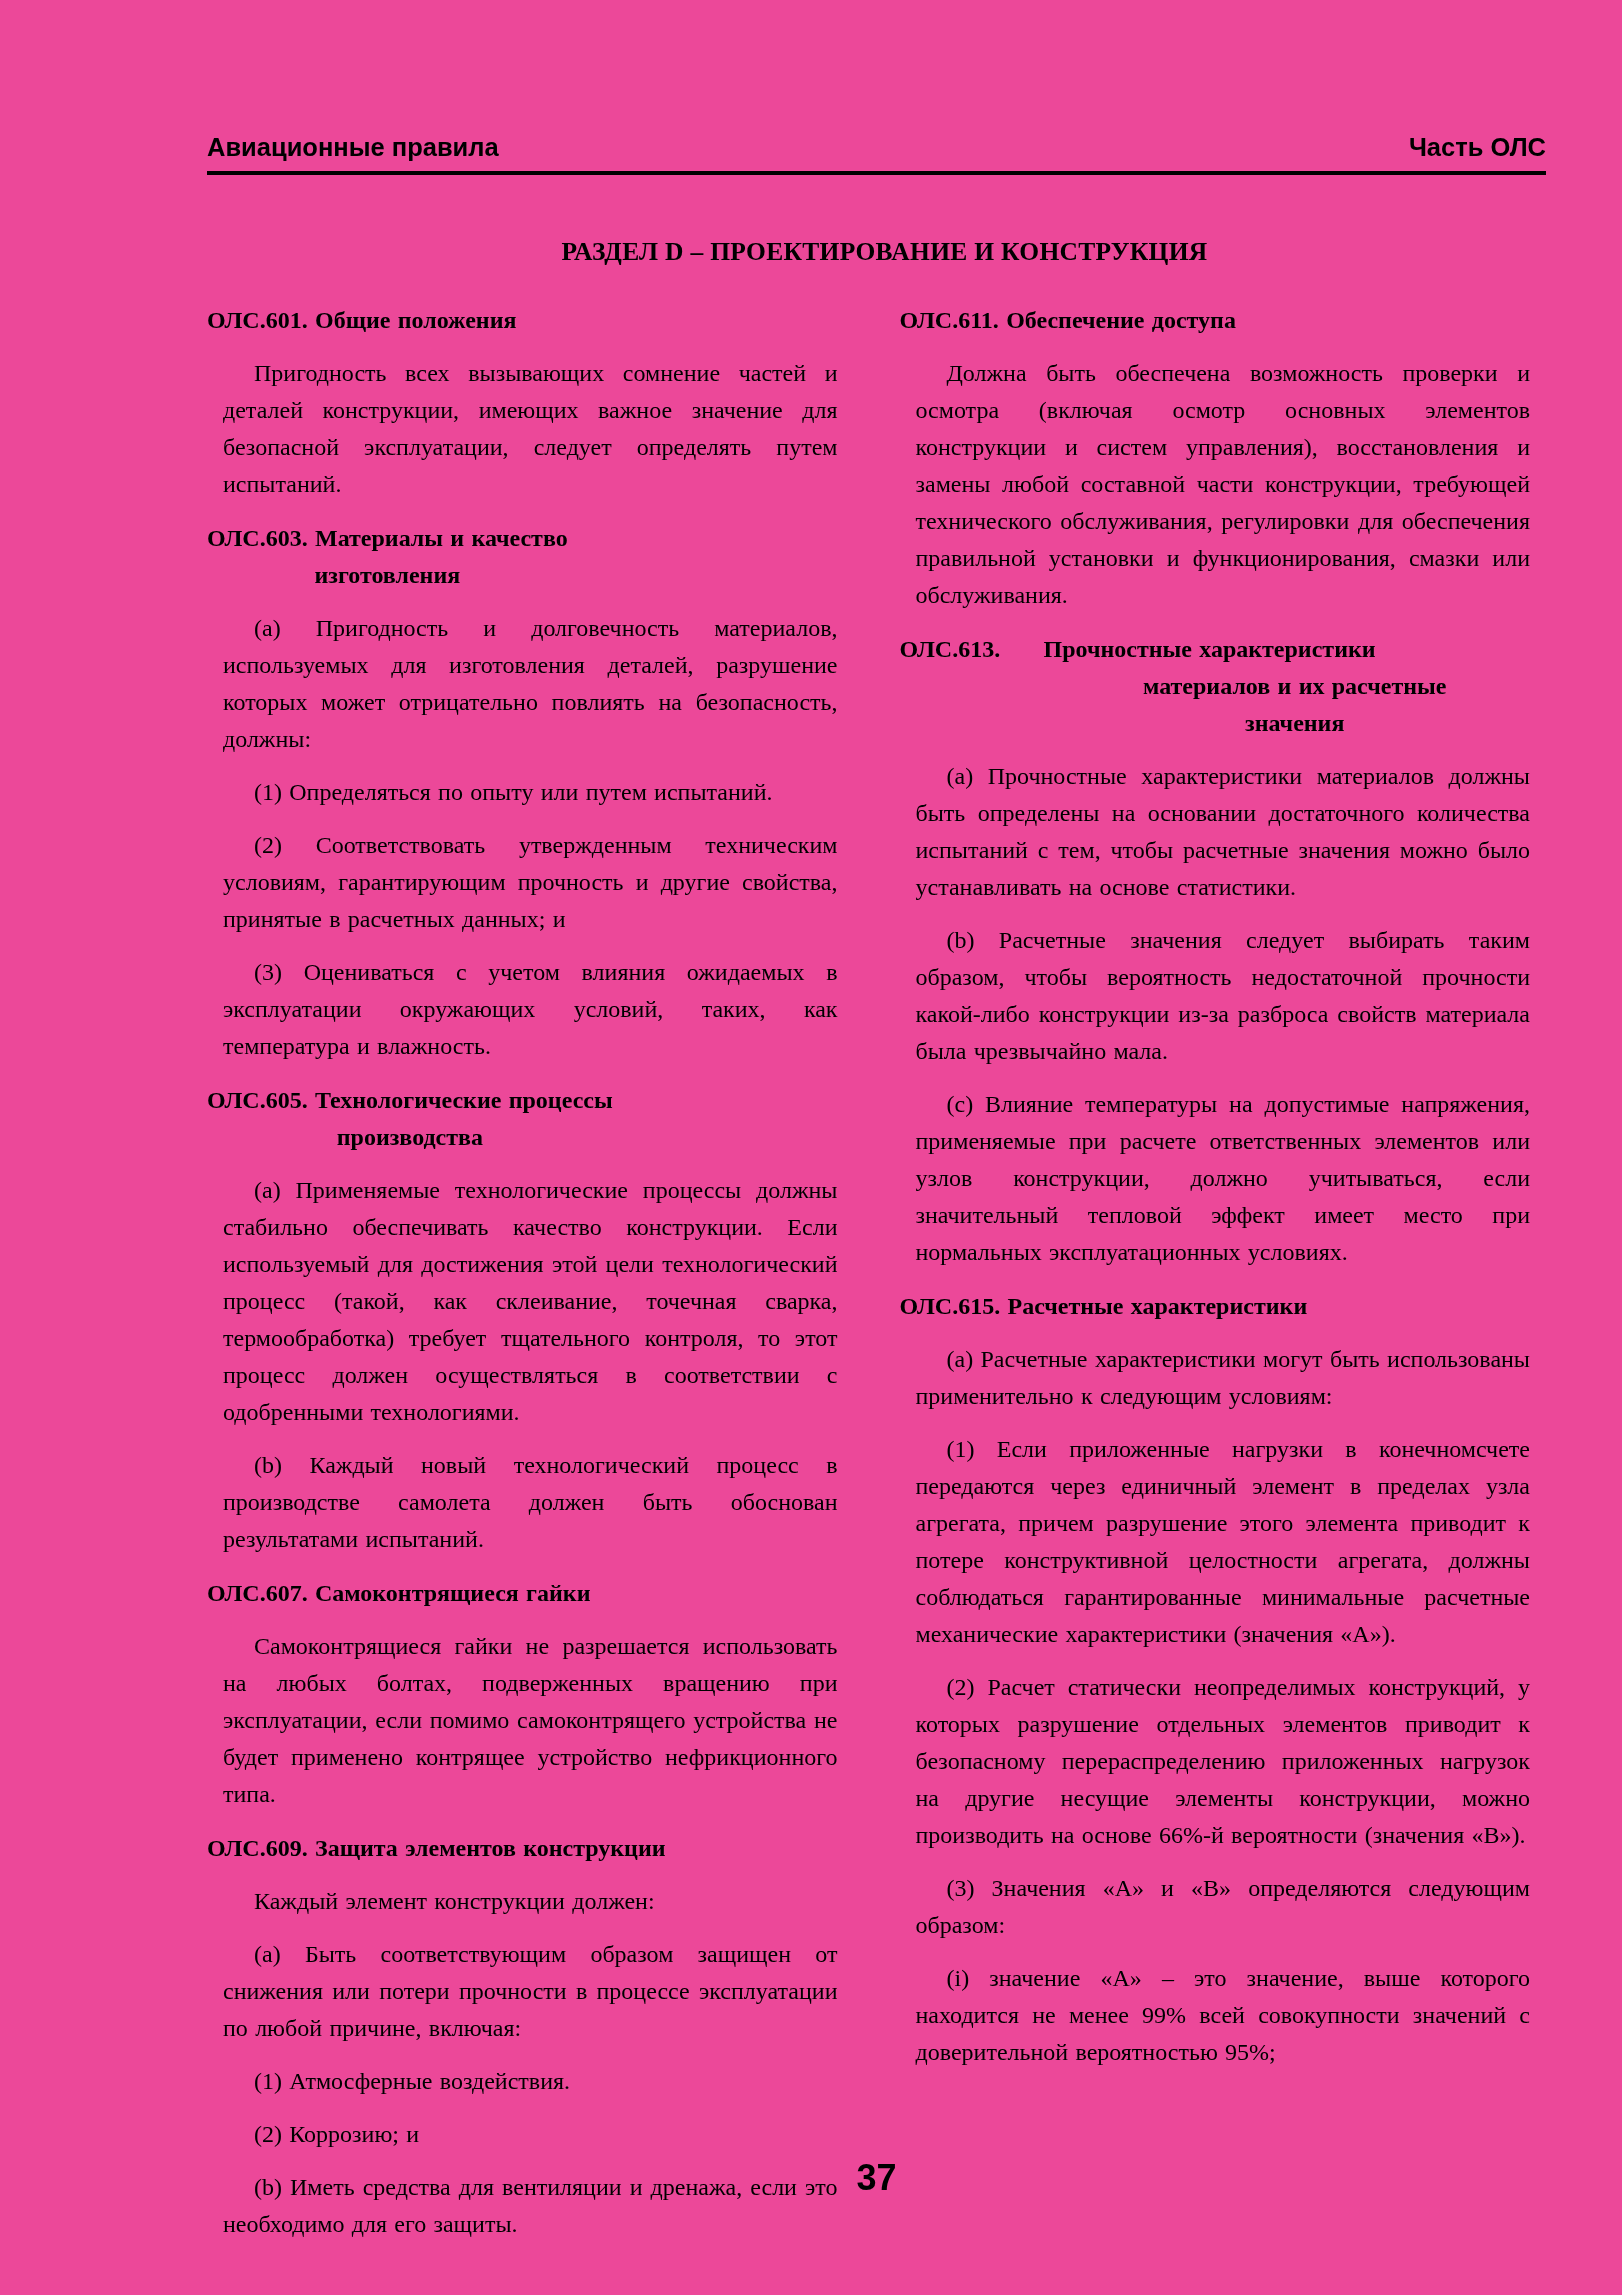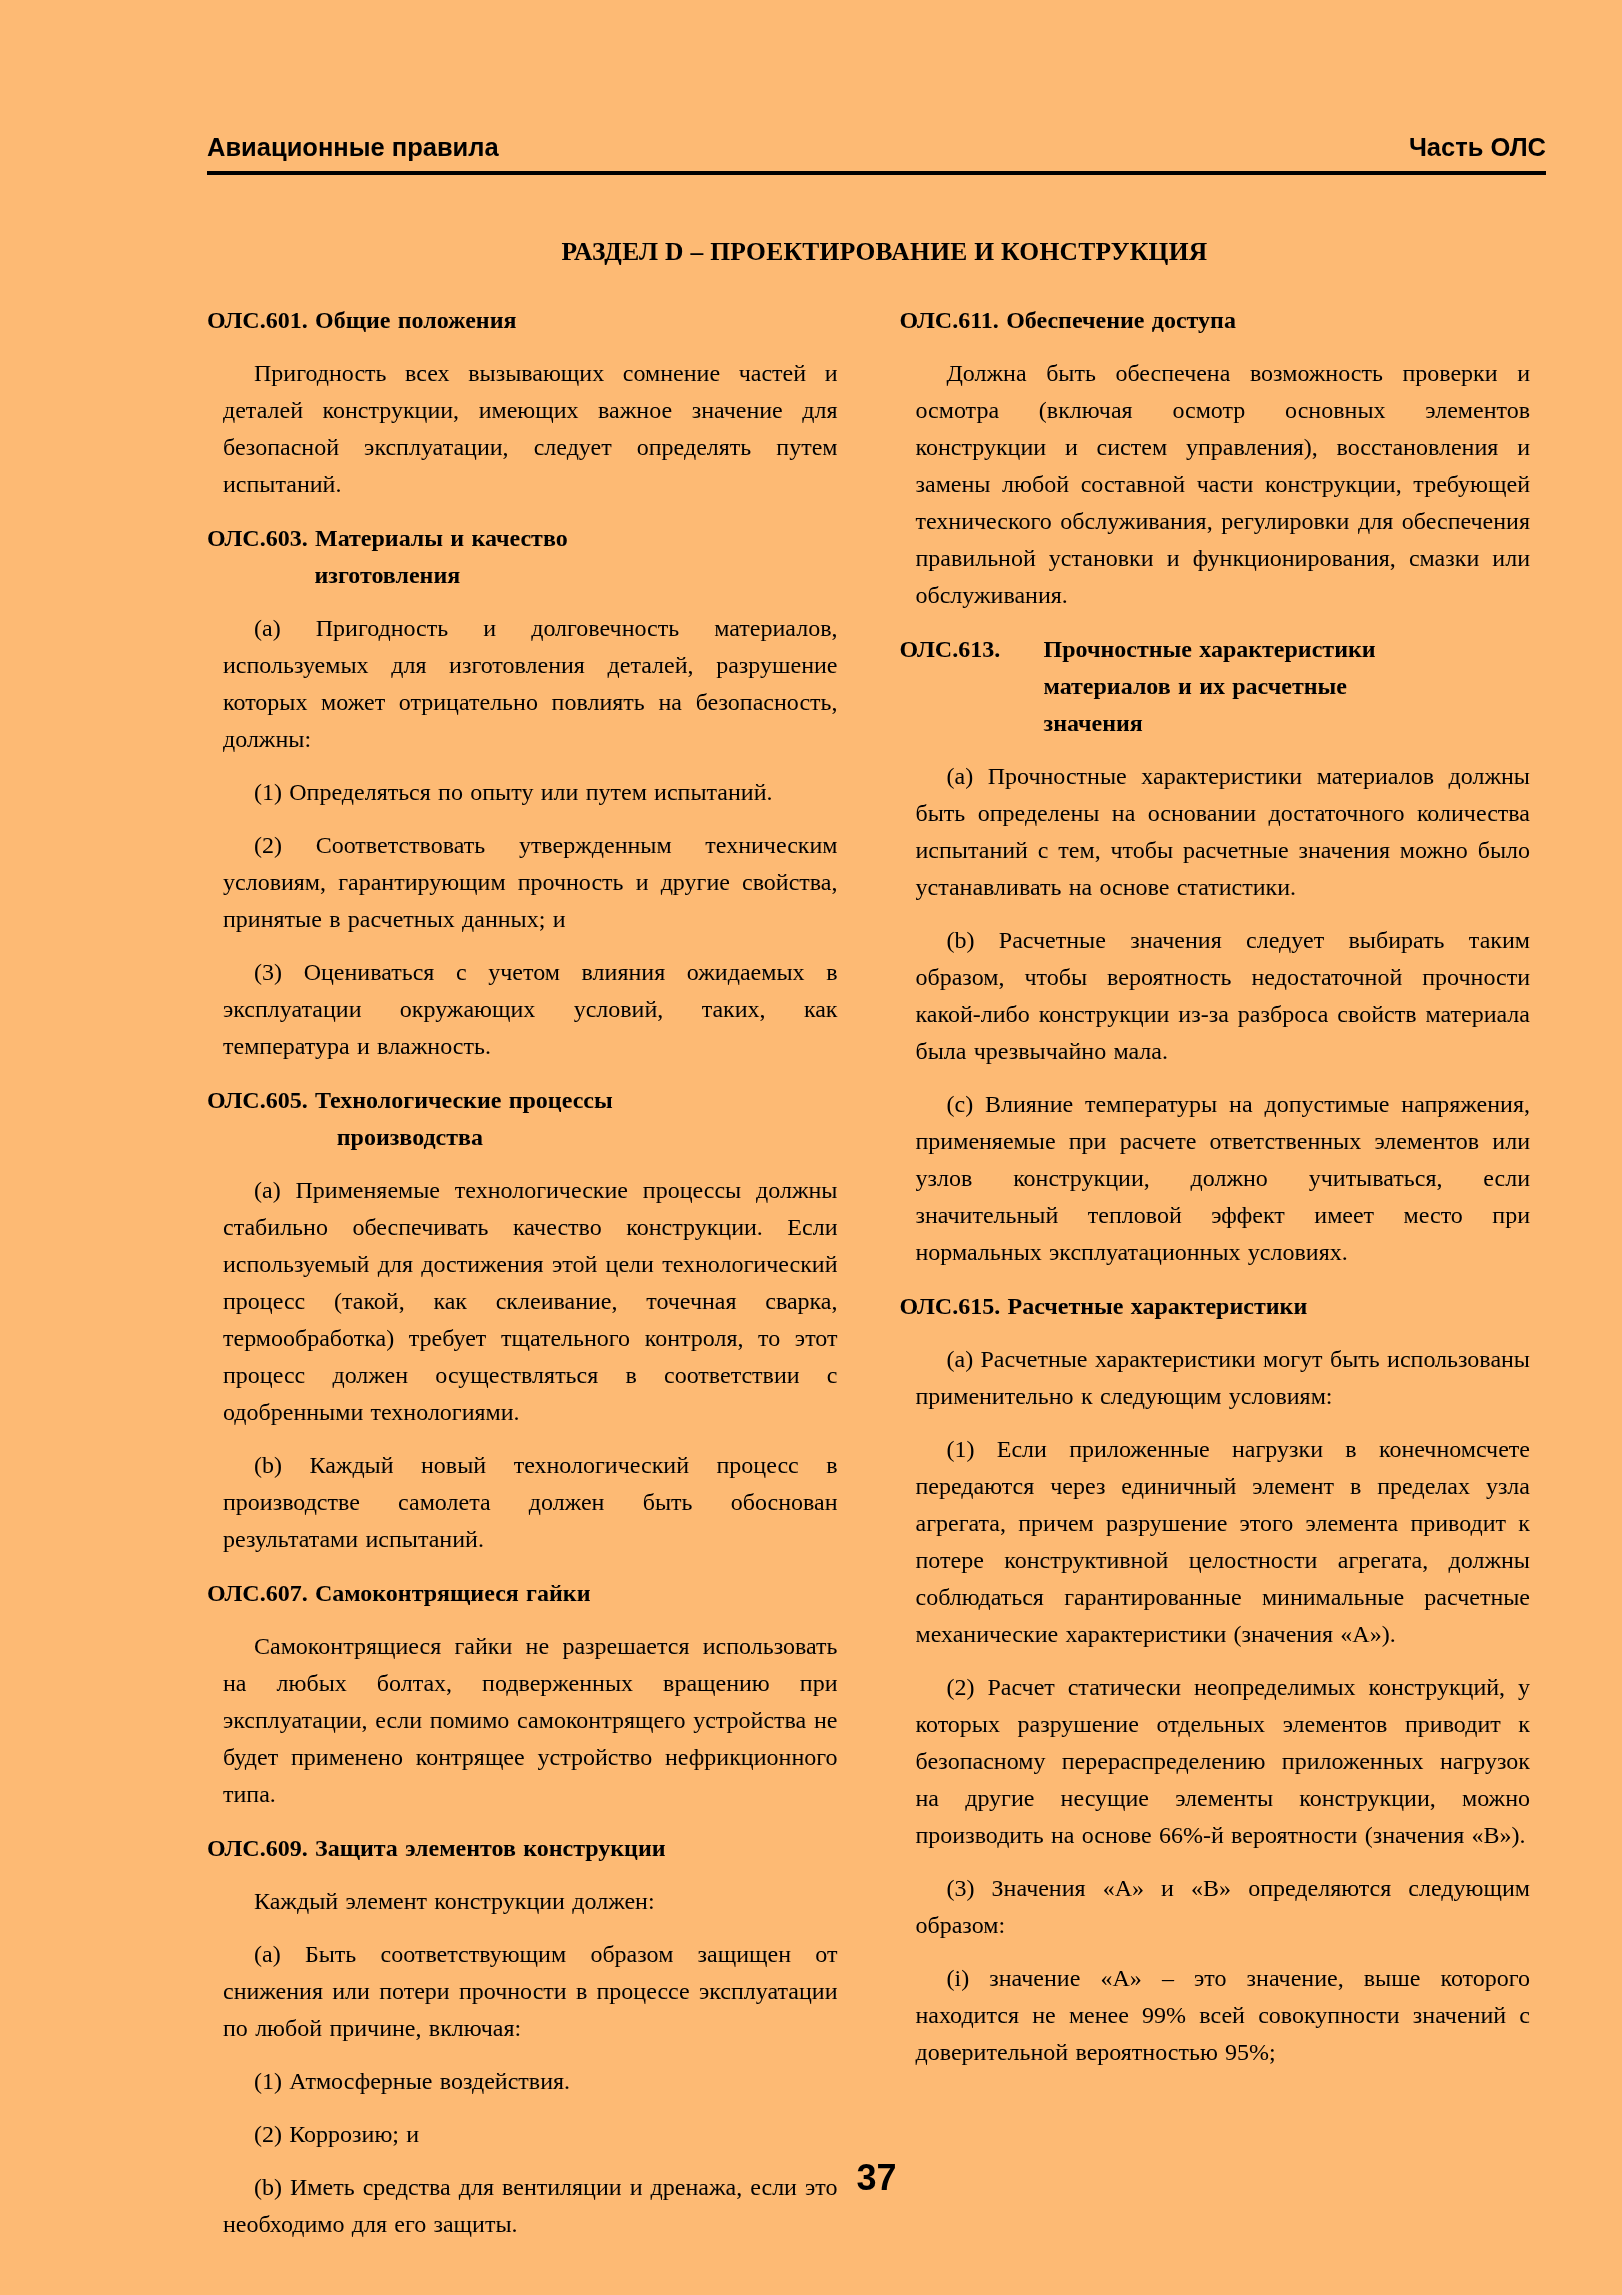--- a/index.html
+++ b/index.html
@@ -1,21 +1,21 @@
 <!DOCTYPE html>
 <html lang="ru" style="font-size:10.5px"><head>
 <meta charset="utf-8">
 <style>
   * { box-sizing: border-box; }
   html, body { margin: 0; padding: 0; background: #ffffff; }
   .page {
     position: relative;
     width: 1622px;
     height: 2295px;
-    background: #fdba74;
+    background: #ec4899;
     color: #000000;
     font-family: "Liberation Serif", "DejaVu Serif", serif;
     overflow: hidden;
   }
   .hdr {
     position: absolute;
     top: 133px; left: 207px; width: 1339px;
     display: flex;
     justify-content: space-between;
     align-items: baseline;
@@ -58,21 +58,21 @@
   }
   .sec { margin-top: 17px; }
   .col > .sec:first-child { margin-top: 0; }
   .h {
     font-weight: 700;
     text-align: left;
   }
   .h2c { width: fit-content; }
   .h2c .l2 { text-align: center; }
   .hnum { display: inline-block; width: 144px; }
-  .hcont { padding-left: 144px; }
+  .hcont { padding-left: 144px; text-align: center; }
   .pageno {
     position: absolute;
     top: 2157px; left: 207px; width: 1339px;
     text-align: center;
     font-family: "Liberation Sans", "DejaVu Sans", sans-serif;
     font-weight: 700;
     font-size: 36px;
   }
 </style>
 </head>

